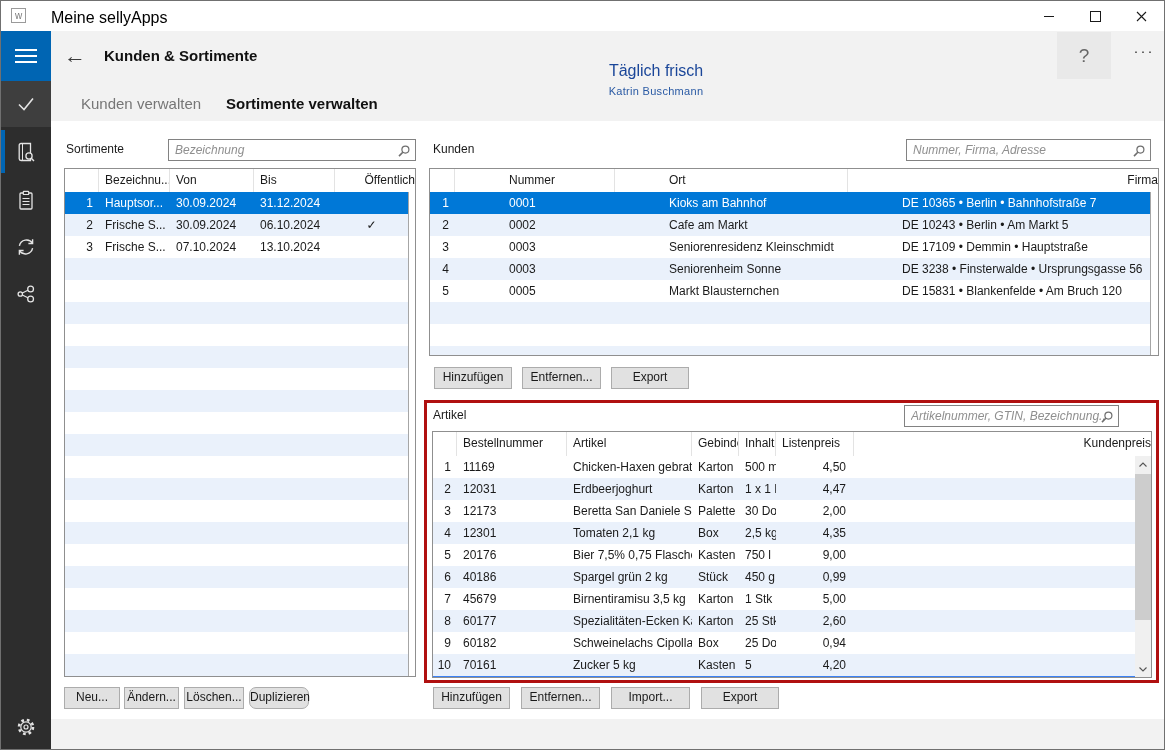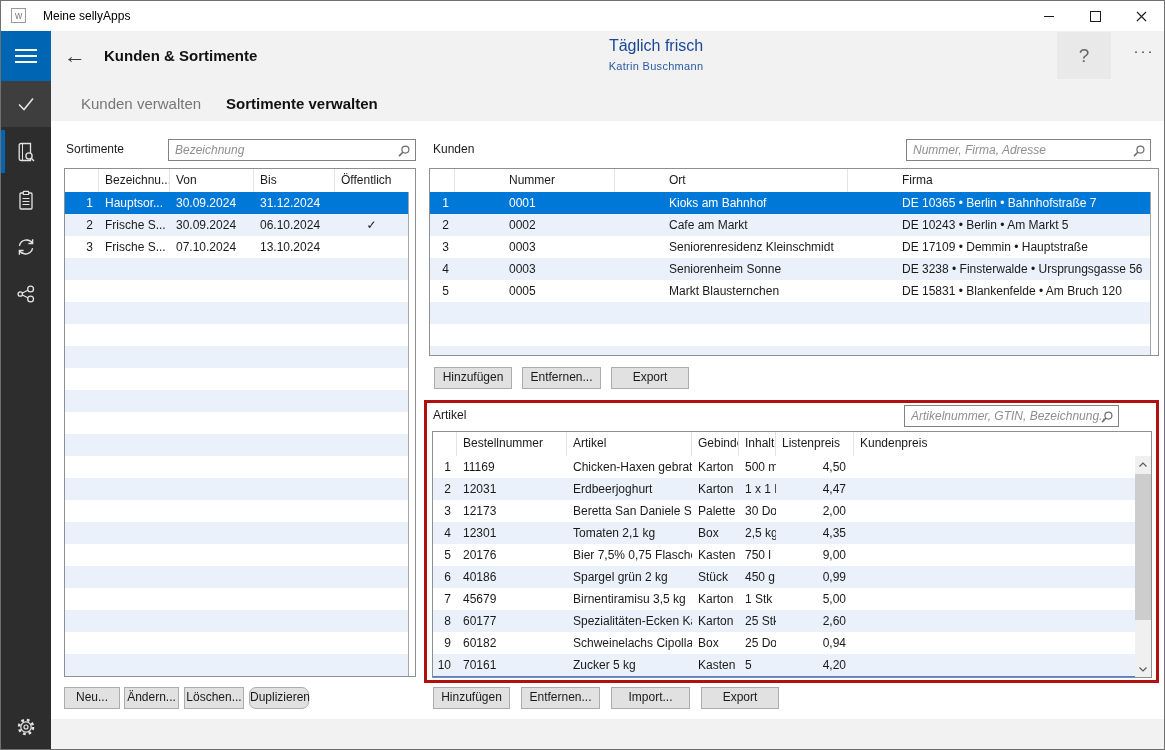--- a/index.html
+++ b/index.html
@@ -3,36 +3,36 @@
 <meta charset="utf-8">
 <style>
   html,body{margin:0;padding:0;background:#d8d8d8;}
   #window{position:relative;width:1165px;height:750px;background:#fff;border:1px solid #707070;
     box-sizing:border-box;overflow:hidden;font-family:"Liberation Sans",sans-serif;font-size:12px;color:#1a1a1a;}
 
   
   .titlebar{position:absolute;left:0;top:0;width:100%;height:30px;background:#fff;}
   .app-icon{position:absolute;left:10px;top:7px;width:15px;height:15px;border:1px solid #9a9a9a;
     color:#7a7a7a;font-size:10px;line-height:13px;text-align:center;box-sizing:border-box;}
-  .app-title{position:absolute;left:42px;top:8px;font-size:12px;color:#000;}
+  .app-title{position:absolute;left:50px;top:8px;font-size:16px;color:#000;}
   .winbtn{position:absolute;top:0;width:46px;height:30px;display:flex;align-items:center;justify-content:center;}
   .wb-min{right:92px}.wb-max{right:46px}.wb-close{right:0}
   .glyph-min{width:10px;height:1px;background:#1a1a1a;display:block}
   .glyph-max{width:9px;height:9px;border:1px solid #1a1a1a;display:block}
 
   
   .header{position:absolute;left:0;top:30px;width:100%;height:90px;background:#f2f2f2;}
   .hamburger{position:absolute;left:0;top:30px;width:50px;height:50px;background:#0065b3;
     display:flex;flex-direction:column;align-items:center;justify-content:center;gap:4px;}
   .hamburger span{display:block;width:22px;height:2px;background:#fff;}
   .back{position:absolute;left:58px;top:39px;width:32px;height:32px;font-size:22px;color:#3c3c3c;
     display:flex;align-items:center;justify-content:center;}
   .page-title{position:absolute;left:103px;top:46px;font-size:15px;font-weight:bold;color:#111;}
   .ctx{position:absolute;left:455px;top:36px;width:400px;text-align:center;}
-  .ctx-title{font-size:16px;color:#1a4699;}
+  .ctx-title{font-size:16px;color:#1a4699;margin-top:25px;}
   .ctx-user{font-size:11px;color:#2a5aa4;margin-top:5px;letter-spacing:.3px;}
   .help-btn{position:absolute;left:1056px;top:31px;width:54px;height:47px;background:#e9e9e9;
     color:#666;font-size:19px;display:flex;align-items:center;justify-content:center;}
   .more-btn{position:absolute;left:1121px;top:41px;width:44px;height:28px;color:#333;font-size:15px;
     letter-spacing:2px;display:flex;align-items:flex-start;justify-content:center;}
   .tab{position:absolute;top:94px;font-size:15px;}
   .tab-inactive{left:80px;color:#767676;}
   .tab-active{left:225px;color:#111;font-weight:bold;}
 
   
@@ -54,21 +54,21 @@
   .search{position:absolute;height:22px;background:#fff;border:1px solid #828282;box-sizing:border-box;}
   .search input{position:absolute;left:0;top:0;width:calc(100% - 20px);height:100%;border:none;outline:none;
     padding:0 0 0 6px;font-family:"Liberation Sans",sans-serif;font-size:12px;background:transparent;}
   .search input::placeholder{color:#8f8f8f;font-style:italic;}
   .mag{position:absolute;right:4px;top:4px;}
 
   
   .table{position:absolute;background:#3b82f6;border:1px solid #8f8f8f;box-sizing:border-box;overflow:hidden;}
   .thead{display:grid;height:23px;line-height:22px;background:#fff;}
   .th{padding-left:6px;border-right:1px solid #e3e3e3;overflow:hidden;white-space:nowrap;}
-  .th:last-child{border-right:none;}
+  .th:last-child{border-right:none;text-align:right;}
   .tbody{position:absolute;left:0;top:23px;bottom:0;overflow:hidden;}
   .tr{display:grid;height:22px;line-height:22px;background:#fff;}
   .tr.alt{background:#eaf1fb;}
   .tr.sel{background:#0078d7;color:#fff;}
   .td{padding-left:6px;overflow:hidden;white-space:nowrap;}
   .td.num{text-align:right;padding-left:0;padding-right:6px;}
   .td.c{text-align:center;padding-left:0;}
   .td.r{text-align:right;padding-left:0;padding-right:8px;}
   #t-sort{left:63px;top:167px;width:352px;height:509px;}
   #t-sort .thead,#t-sort .tr{grid-template-columns:34px 71px 84px 81px 1fr;}

